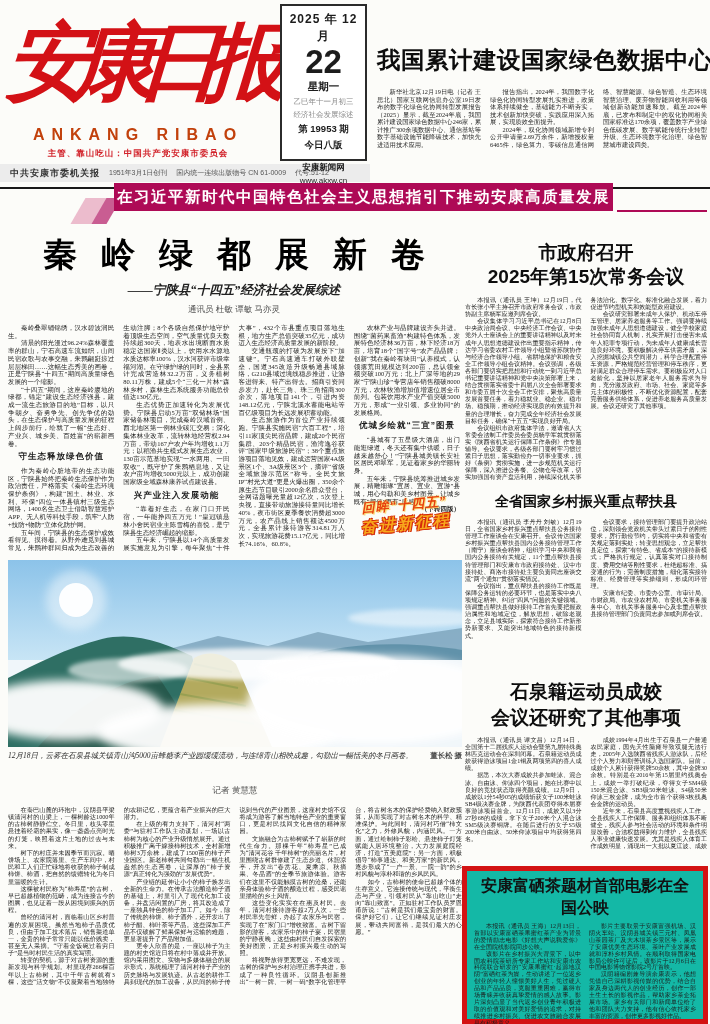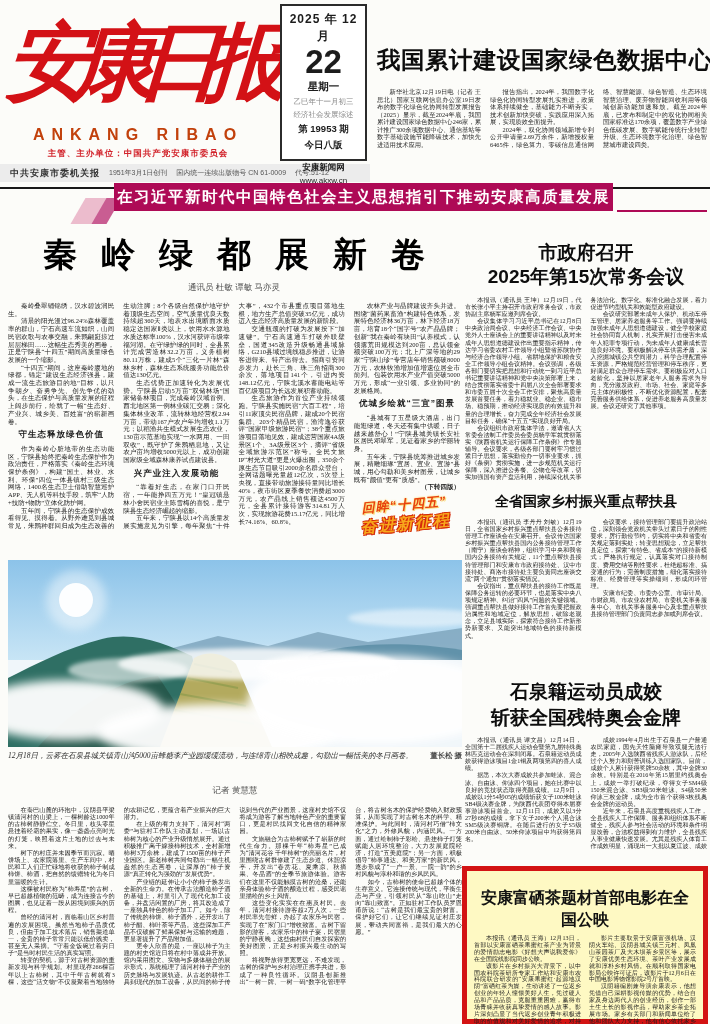--- a/index.html
+++ b/index.html
@@ -122,36 +122,36 @@
   .recep .r-body { margin-top:7px; height:128px; }
   .athl   { top:679px; }
   .athl .r-head  { font-size:19px; line-height:26px; }
   .athl .r-body  { margin-top:6px; height:114px; }
   .r-body { column-count:2; column-gap:9px; column-fill:auto;
     font-size:6.1px; line-height:7.1px; text-align:justify; overflow:hidden; }
   .r-body p { text-indent:2em; }
   
   .movie {
     position:absolute; left:462px; top:866px; width:246px; height:158px;
-    border:5px solid #d31313; background:#fef9c3; padding:16px 7px;
+    border:5px solid #d31313; background:#14b8a6; padding:4px 7px;
   }
   .mv-head { text-align:center; font-family:"Liberation Sans", sans-serif;
     font-weight:bold; font-size:16px; line-height:22px; margin-bottom:4px; color:#111; }
   .mv-body { height:112px; column-count:2; column-gap:8px; column-fill:auto;
     font-size:6.0px; line-height:6.9px; text-align:justify; overflow:hidden; }
   .mv-body p { text-indent:2em; }
 </style>
 </head>
 <body>
 
 <div class="page">
 
   <div class="m-title">安康日报</div>
   <div class="m-latin">ANKANG  RIBAO</div>
-  <div class="m-super">主管、主办单位：中国共产党安康市委员会</div>
+  <div class="m-super">主管、靠山吃山：中国共产党安康市委员会</div>
   <div class="m-strip">
     <span class="organ">中共安康市委机关报</span>
     <span class="meta">1951年3月1日创刊</span>
     <span class="meta">国内统一连续出版物号 CN 61-0009</span>
     <span class="meta">代号:51-12</span>
   </div>
   <div class="top-rule"></div>
 
   <div class="date-box">
     <div class="d-ym">2025 年 12 月</div>
@@ -174,20 +174,21 @@
       </div>
   </div>
 
   <div class="stripe s1"></div>
   <div class="stripe s2"></div>
   <div class="banner">在习近平新时代中国特色社会主义思想指引下推动安康高质量发展</div>
   <div class="banner-rule"></div>
 
   <div class="main-art">
     <div class="ma-head">秦岭绿都展新卷</div>
+    <div class="ma-sub">——宁陕县“十四五”经济社会发展综述</div>
     <div class="ma-by">通讯员 杜敏 谭敏 马亦灵</div>
     <div class="ma-body cols">
         <p>秦岭叠翠铺锦绣，汉水碧波润民生。</p>
         <p>清晨的阳光漫过96.24%森林覆盖率的群山，宁石高速车流如织，山间民宿欢歌与农事交融，朱鹮翩跹掠过层层梯田……这幅生态秀美的画卷，正是宁陕县“十四五”期间高质量绿色发展的一个缩影。</p>
         <p>“十四五”期间，这座秦岭腹地的绿都，锚定“建设生态经济强县，建成一流生态旅游目的地”目标，以只争朝夕、奋勇争先、创先争优的劲头，在生态保护与高质量发展的征程上阔步前行，绘就了一幅“生态好、产业兴、城乡美、百姓富”的崭新画卷。</p>
         <h4>守生态释放绿色价值</h4>
         <p>作为秦岭心脏地带的生态功能区，宁陕县始终把秦岭生态保护作为政治责任，严格落实《秦岭生态环境保护条例》，构建“国土、林业、水利、环保”四位一体县镇村三级生态网络，1400名生态卫士借助智慧巡护APP、无人机等科技手段，筑牢“人防+技防+物防”立体化防护网。</p>
         <p>五年间，宁陕县的生态保护成效看得见、摸得着。从野外难觅到县城常见，朱鹮种群回归成为生态改善的生动注脚；8个各级自然保护地守护着顶级生态空间，空气质量优良天数持续超360天，地表水出境断面水质稳定达国家Ⅱ类以上，饮用水水源地水质达标率100%，汉水河获评市级幸福河湖。在守绿护绿的同时，全县累计完成营造林32.2万亩，义务植树80.11万株，建成5个“三化一片林”森林乡村，森林生态系统服务功能总价值达130亿元。</p>
         <p>生态优势正加速转化为发展优势。宁陕县启动5万亩“双储林场”国家储备林项目，完成秦岭汉域首例、西北地区第一例林业碳汇交易；深化集体林业改革，流转林地经营权2.94万亩，带动167户农户年均增收1.1万元；以稻渔共生模式发展生态农业，130亩示范基地实现“一水两用、一田双收”，既守护了朱鹮栖息地，又让农户亩均增收5000元以上，成功创建国家级全域森林康养试点建设县。</p>
         <h4>兴产业注入发展动能</h4>
@@ -285,21 +286,21 @@
         <p>本报讯（通讯员 李丹丹 刘敏）12月19日，全省国家乡村振兴重点帮扶县公务接待管理工作座谈会在安康召开。会议传达国家乡村振兴重点帮扶县国内公务接待管理工作（南宁）座谈会精神，组织学习中央和我省国内公务接待有关规定，11个重点帮扶县接待管理部门和安康市市政府接待处、汉中市接待处、商洛市接待处主要负责同志座谈交流“两个通知”贯彻落实情况。</p>
         <p>会议指出，重点帮扶县的接待工作既是保障公务运转的必要环节，也是落实中央八项规定精神、纠治“四风”问题的关键领域。强调重点帮扶县做好接待工作首先要把握政治属性和地域定位，解放思想，破除老观念，立足县域实际，探索符合接待工作新形势新要求、又能突出地域特色的接待新模式。</p>
         <p>会议要求，接待管理部门要提升政治站位，深刻领会党政机关带头过紧日子的刚性要求，厉行勤俭节约，切实将中央和省委有关规定落到实处；转变思想观念，立足帮扶县定位，探索“有特色、省成本”的接待新模式；严格执行规定，认真落实对口接待制度、费用交纳等刚性要求，杜绝超标准、搞变通的行为；完善制度措施，细化落实接待标准、经费管理等实操细则，形成闭环管理。</p>
         <p>安康市纪委、市委办公室、市审计局、市财政局、市农业农村局、市委机关事务服务中心、市机关事务服务中心及非重点帮扶县接待管理部门负责同志参加或列席会议。</p>
       </div>
   </div>
 
   <div class="r-art athl">
     <div class="r-head">
       <div>石泉籍运动员成姣</div>
-      <div>斩获全国残特奥会金牌</div>
+      <div>会议还研究了其他事项</div>
     </div>
     <div class="r-body cols">
         <p>本报讯（通讯员 谭文昌）12月14日，全国第十二届残疾人运动会暨第九届特殊奥林匹克运动会在深圳闭幕。石泉籍运动员成姣获得游泳项目1金1铜及两项第四的喜人成绩。</p>
         <p>据悉，本次大赛成姣共参加蛙泳、混合泳、自由泳、仰泳四个项目，她在比赛中以良好的竞技状态取得亮眼成绩。12月9日，成姣以1分54秒05的成绩斩获女子100米蛙泳SB4级决赛金牌，为陕西代表团夺得本届赛事游泳项目首金。12月11日，成姣又以3分27秒68的成绩，拿下女子200米个人混合泳SM5级决赛铜牌。在随后进行的女子S5级200米自由泳、50米仰泳项目中均获得第四名。</p>
         <p>成姣1994年4月出生于石泉县一户普通农民家庭，因先天性脑瘫导致双腿无法行走，2005年入选陕西省残疾人游泳队，后经过个人努力和刻苦训练入选国家队。目前，成姣个人累计获得奖牌50余枚，其中金牌30余枚。特别是在2016年第15届里约残奥会上，成姣一举打破纪录，夺得女子SM4级150米混合泳、SB3级50米蛙泳、S4级50米仰泳三枚金牌，成为全市首个获得3枚残奥会金牌的运动员。</p>
         <p>近年来，石泉县高度重视残疾人工作，全县残疾人工作保障、服务和组织体系不断健全，残疾人参与社会活动的环境和条件明显改善，合法权益得到有力维护，全县残疾人事业健康快速发展。尤其是残疾人体育工作成效明显，涌现出一大批以夏江波、成姣为代表的石泉籍优秀运动员，先后在残奥会、全国残疾人运动会等大型综合运动会中崭露头角，屡获佳绩，展现了石泉健儿的良好风采。</p>
       </div>
   </div>
 
   <div class="movie">

